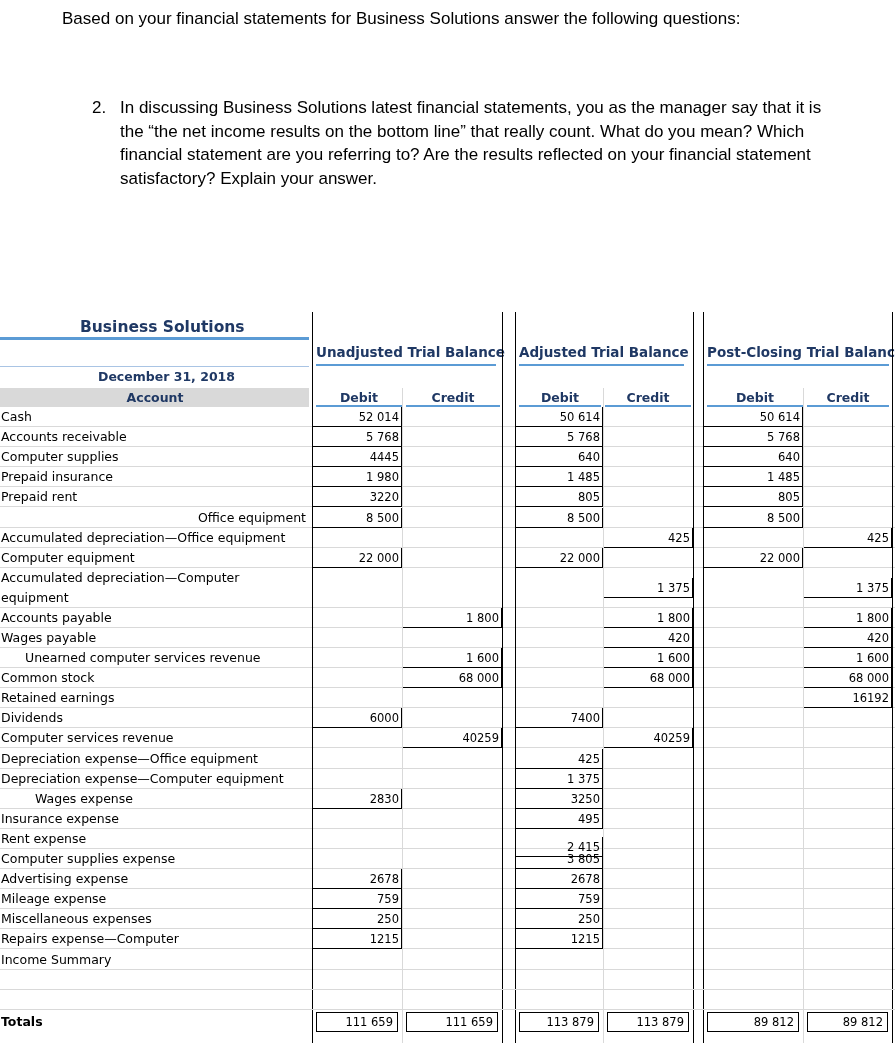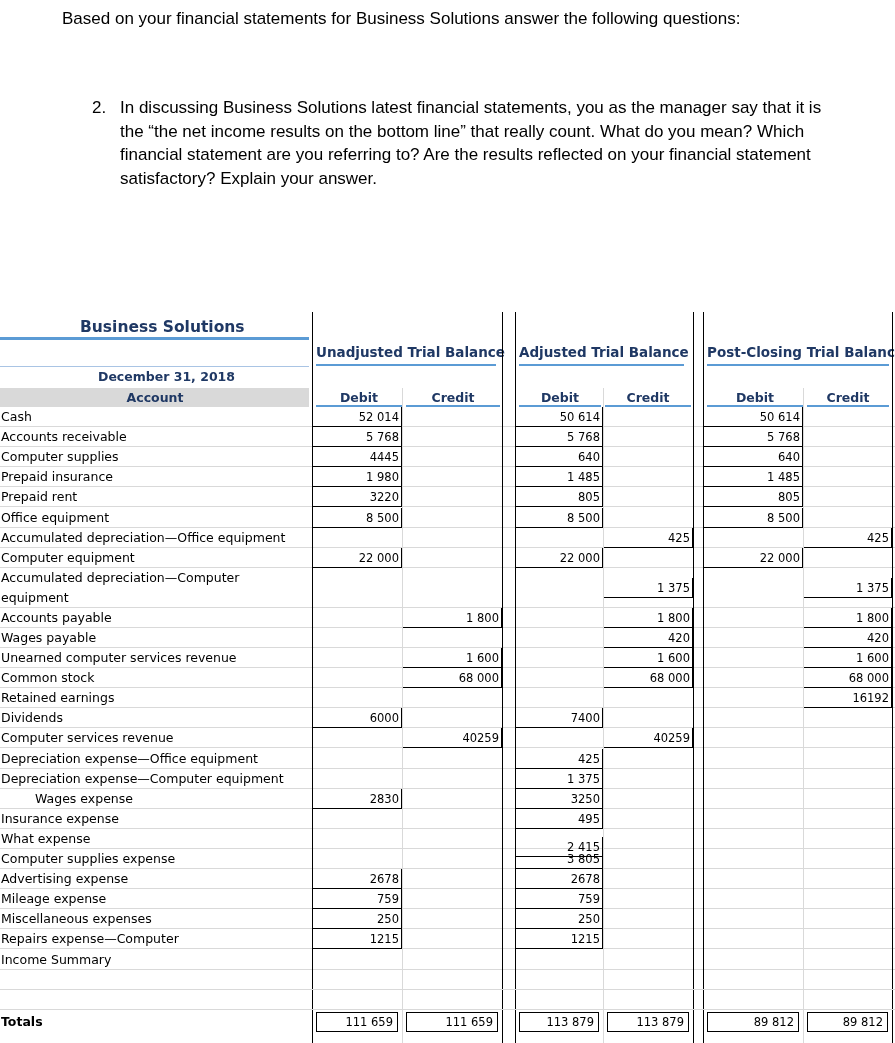--- a/index.html
+++ b/index.html
@@ -145,21 +145,21 @@
         <div class="acct" style="top: 0px;">Prepaid rent</div>
         <div class="num numbox" style="left: 312px; width: 90px; top: 0px; height: 20px;">3220</div>
         <div class="num" style="left: 402px; width: 100px; top: 0px; height: 20px;"></div>
         <div class="num numbox" style="left: 515px; width: 88px; top: 0px; height: 20px;">805</div>
         <div class="num" style="left: 603px; width: 90px; top: 0px; height: 20px;"></div>
         <div class="num numbox" style="left: 703px; width: 100px; top: 0px; height: 20px;">805</div>
         <div class="num" style="left: 803px; width: 89px; top: 0px; height: 20px;"></div>
       </div>
       <div class="row" style="top: 197.5px; height: 20.1px;">
         <div class="hline" style="left: 0px; width: 895px; top: 19.1px;"></div>
-        <div class="acct" style="top: 0px;">Office equipment</div>
+        <div class="acct" style="top: 0px; text-align: right;">Office equipment</div>
         <div class="num numbox" style="left: 312px; width: 90px; top: 0px; height: 20px;">8 500</div>
         <div class="num" style="left: 402px; width: 100px; top: 0px; height: 20px;"></div>
         <div class="num numbox" style="left: 515px; width: 88px; top: 0px; height: 20px;">8 500</div>
         <div class="num" style="left: 603px; width: 90px; top: 0px; height: 20px;"></div>
         <div class="num numbox" style="left: 703px; width: 100px; top: 0px; height: 20px;">8 500</div>
         <div class="num" style="left: 803px; width: 89px; top: 0px; height: 20px;"></div>
       </div>
       <div class="row" style="top: 217.6px; height: 20.1px;">
         <div class="hline" style="left: 0px; width: 895px; top: 19.1px;"></div>
         <div class="acct" style="top: 0px;">Accumulated depreciation—Office equipment</div>
@@ -205,21 +205,21 @@
         <div class="acct" style="top: 0px;">Wages payable</div>
         <div class="num" style="left: 312px; width: 90px; top: 0px; height: 20px;"></div>
         <div class="num" style="left: 402px; width: 100px; top: 0px; height: 20px;"></div>
         <div class="num" style="left: 515px; width: 88px; top: 0px; height: 20px;"></div>
         <div class="num numbox" style="left: 603px; width: 90px; top: 0px; height: 20px;">420</div>
         <div class="num" style="left: 703px; width: 100px; top: 0px; height: 20px;"></div>
         <div class="num numbox" style="left: 803px; width: 89px; top: 0px; height: 20px;">420</div>
       </div>
       <div class="row" style="top: 338px; height: 20.1px;">
         <div class="hline" style="left: 0px; width: 895px; top: 19.1px;"></div>
-        <div class="acct" style="top: 0px;">Unearned computer services revenue</div>
+        <div class="acct" style="top: 0px; padding-left: 24px;">Unearned computer services revenue</div>
         <div class="num" style="left: 312px; width: 90px; top: 0px; height: 20px;"></div>
         <div class="num numbox" style="left: 402px; width: 100px; top: 0px; height: 20px;">1 600</div>
         <div class="num" style="left: 515px; width: 88px; top: 0px; height: 20px;"></div>
         <div class="num numbox" style="left: 603px; width: 90px; top: 0px; height: 20px;">1 600</div>
         <div class="num" style="left: 703px; width: 100px; top: 0px; height: 20px;"></div>
         <div class="num numbox" style="left: 803px; width: 89px; top: 0px; height: 20px;">1 600</div>
       </div>
       <div class="row" style="top: 358.1px; height: 20.1px;">
         <div class="hline" style="left: 0px; width: 895px; top: 19.1px;"></div>
         <div class="acct" style="top: 0px;">Common stock</div>
@@ -295,21 +295,21 @@
         <div class="acct" style="top: 0px;">Insurance expense</div>
         <div class="num" style="left: 312px; width: 90px; top: 0px; height: 20px;"></div>
         <div class="num" style="left: 402px; width: 100px; top: 0px; height: 20px;"></div>
         <div class="num numbox" style="left: 515px; width: 88px; top: 0px; height: 20px;">495</div>
         <div class="num" style="left: 603px; width: 90px; top: 0px; height: 20px;"></div>
         <div class="num" style="left: 703px; width: 100px; top: 0px; height: 20px;"></div>
         <div class="num" style="left: 803px; width: 89px; top: 0px; height: 20px;"></div>
       </div>
       <div class="row" style="top: 518.9px; height: 20.1px;">
         <div class="hline" style="left: 0px; width: 895px; top: 19.1px;"></div>
-        <div class="acct" style="top: 0px;">What expense</div>
+        <div class="acct" style="top: 0px;">Rent expense</div>
         <div class="num" style="left: 312px; width: 90px; top: 0px; height: 20px;"></div>
         <div class="num" style="left: 402px; width: 100px; top: 0px; height: 20px;"></div>
         <div class="num numbox" style="left: 515px; width: 88px; top: 0px; height: 20px; margin-top: 8px;">2 415</div>
         <div class="num" style="left: 603px; width: 90px; top: 0px; height: 20px;"></div>
         <div class="num" style="left: 703px; width: 100px; top: 0px; height: 20px;"></div>
         <div class="num" style="left: 803px; width: 89px; top: 0px; height: 20px;"></div>
       </div>
       <div class="row" style="top: 539px; height: 20.1px;">
         <div class="hline" style="left: 0px; width: 895px; top: 19.1px;"></div>
         <div class="acct" style="top: 0px;">Computer supplies expense</div>

